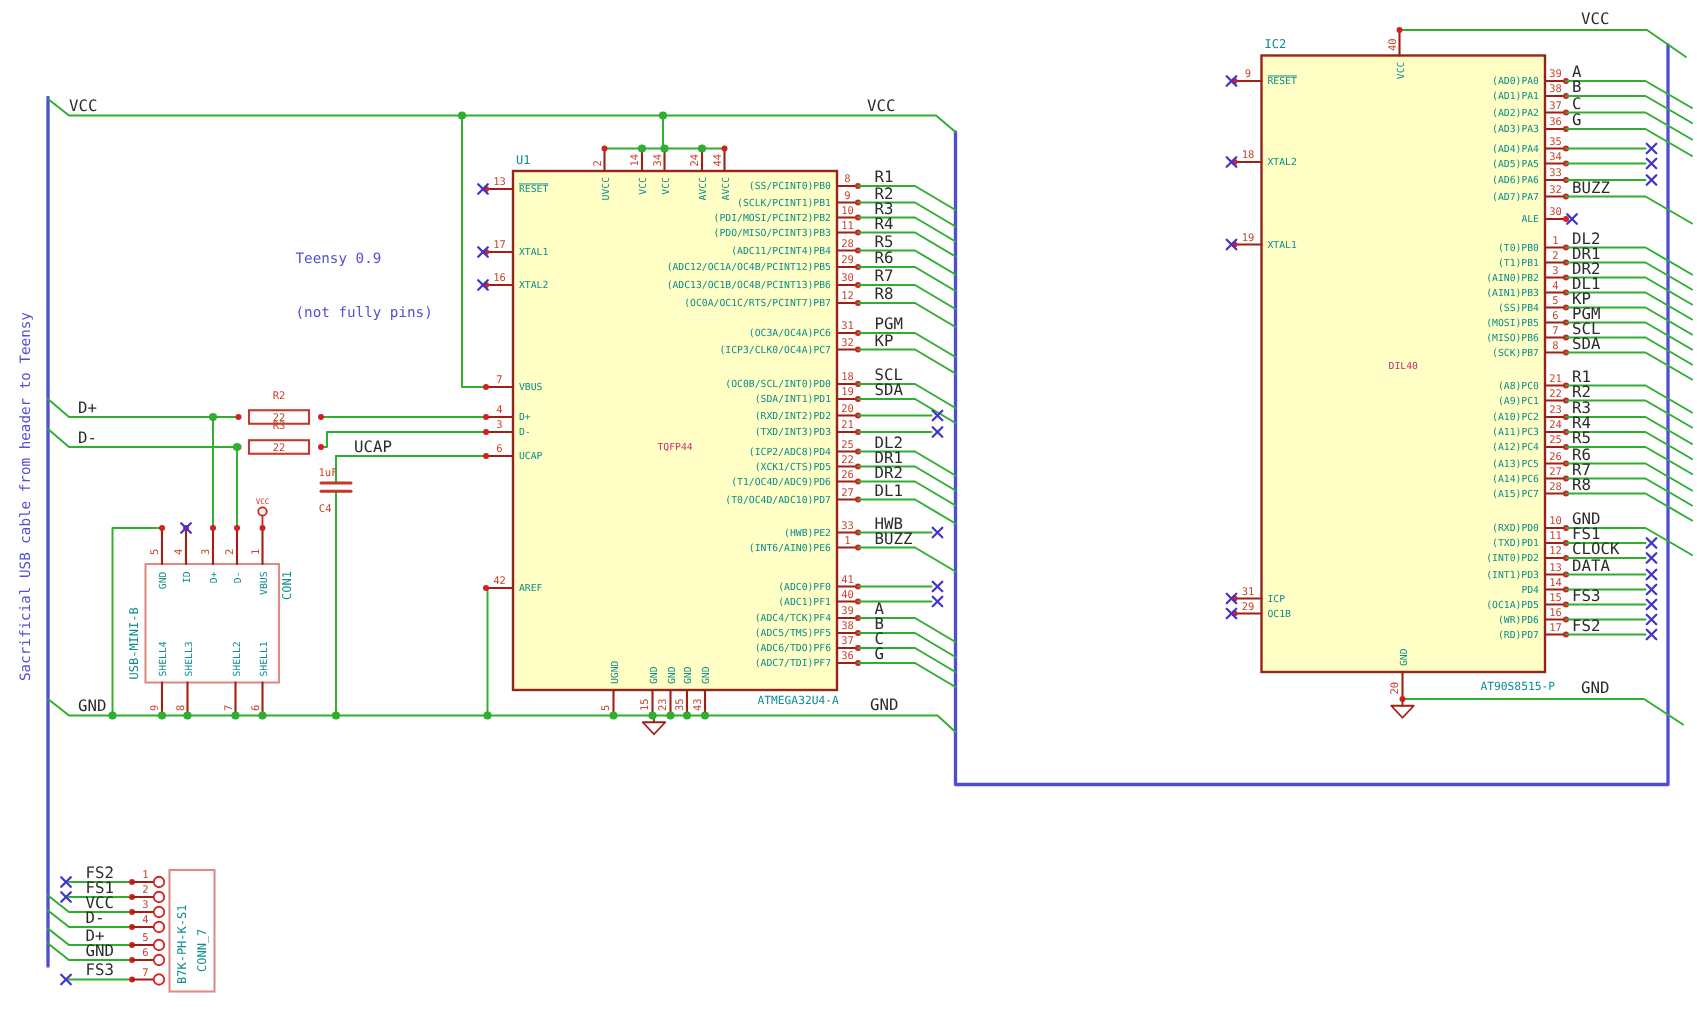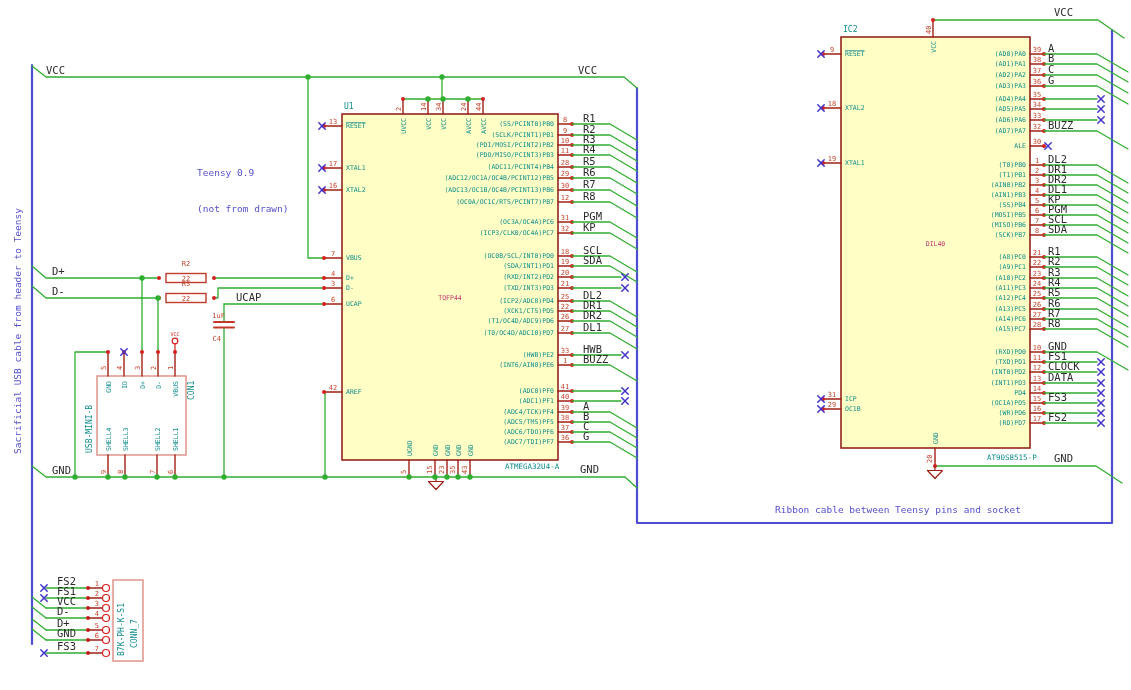--- a/index.html
+++ b/index.html
@@ -706,16 +706,15 @@
         <text class="net" text-anchor="start" transform="translate(236,301)">UCAP</text>
         <text class="net" text-anchor="start" transform="translate(52,474)">GND</text>
         <text class="net" text-anchor="start" transform="translate(580,473)">GND</text>
         <text class="net" text-anchor="start" transform="translate(1054,16)">VCC</text>
         <text class="net" text-anchor="start" transform="translate(1054,462)">GND</text>
       </g>
     </svg>
   <div class="ann vert">Sacrificial USB cable from header to Teensy</div>
   <div class="ann" style="left:197px;top:143px;">
     <div>Teensy 0.9</div>
-    <div>(not from drawn)</div>
+    <div>(not fully pins)</div>
   </div>
-  <div class="ann" style="left:748px;top:504px;width:300px;text-align:center;">Ribbon cable between Teensy pins and socket</div>
 </div>
 
 </body></html>

